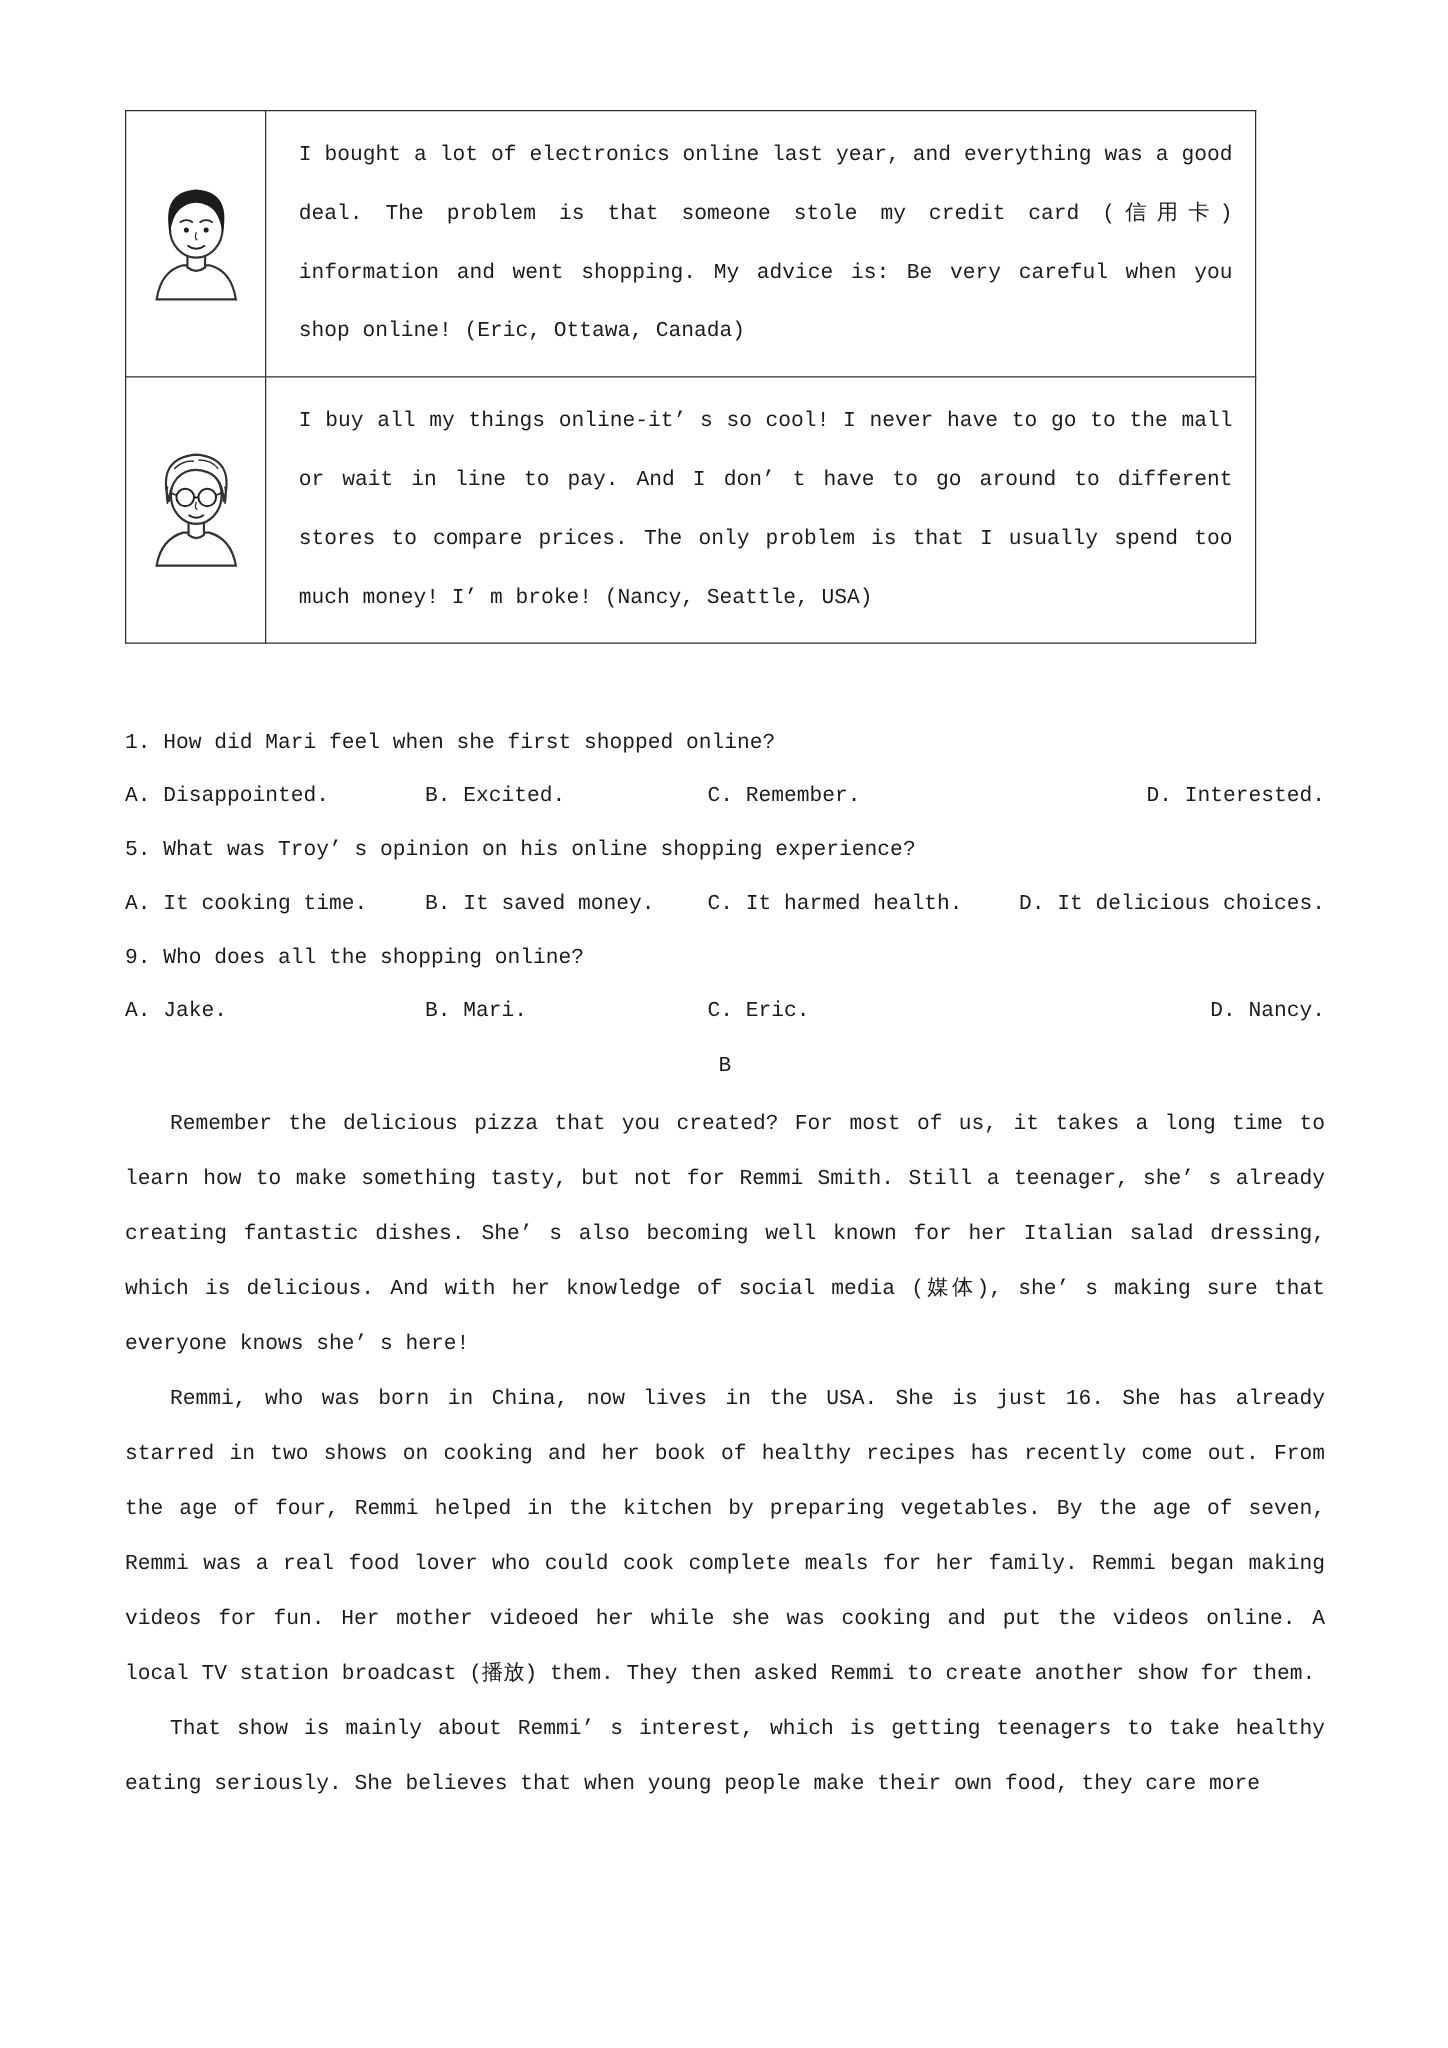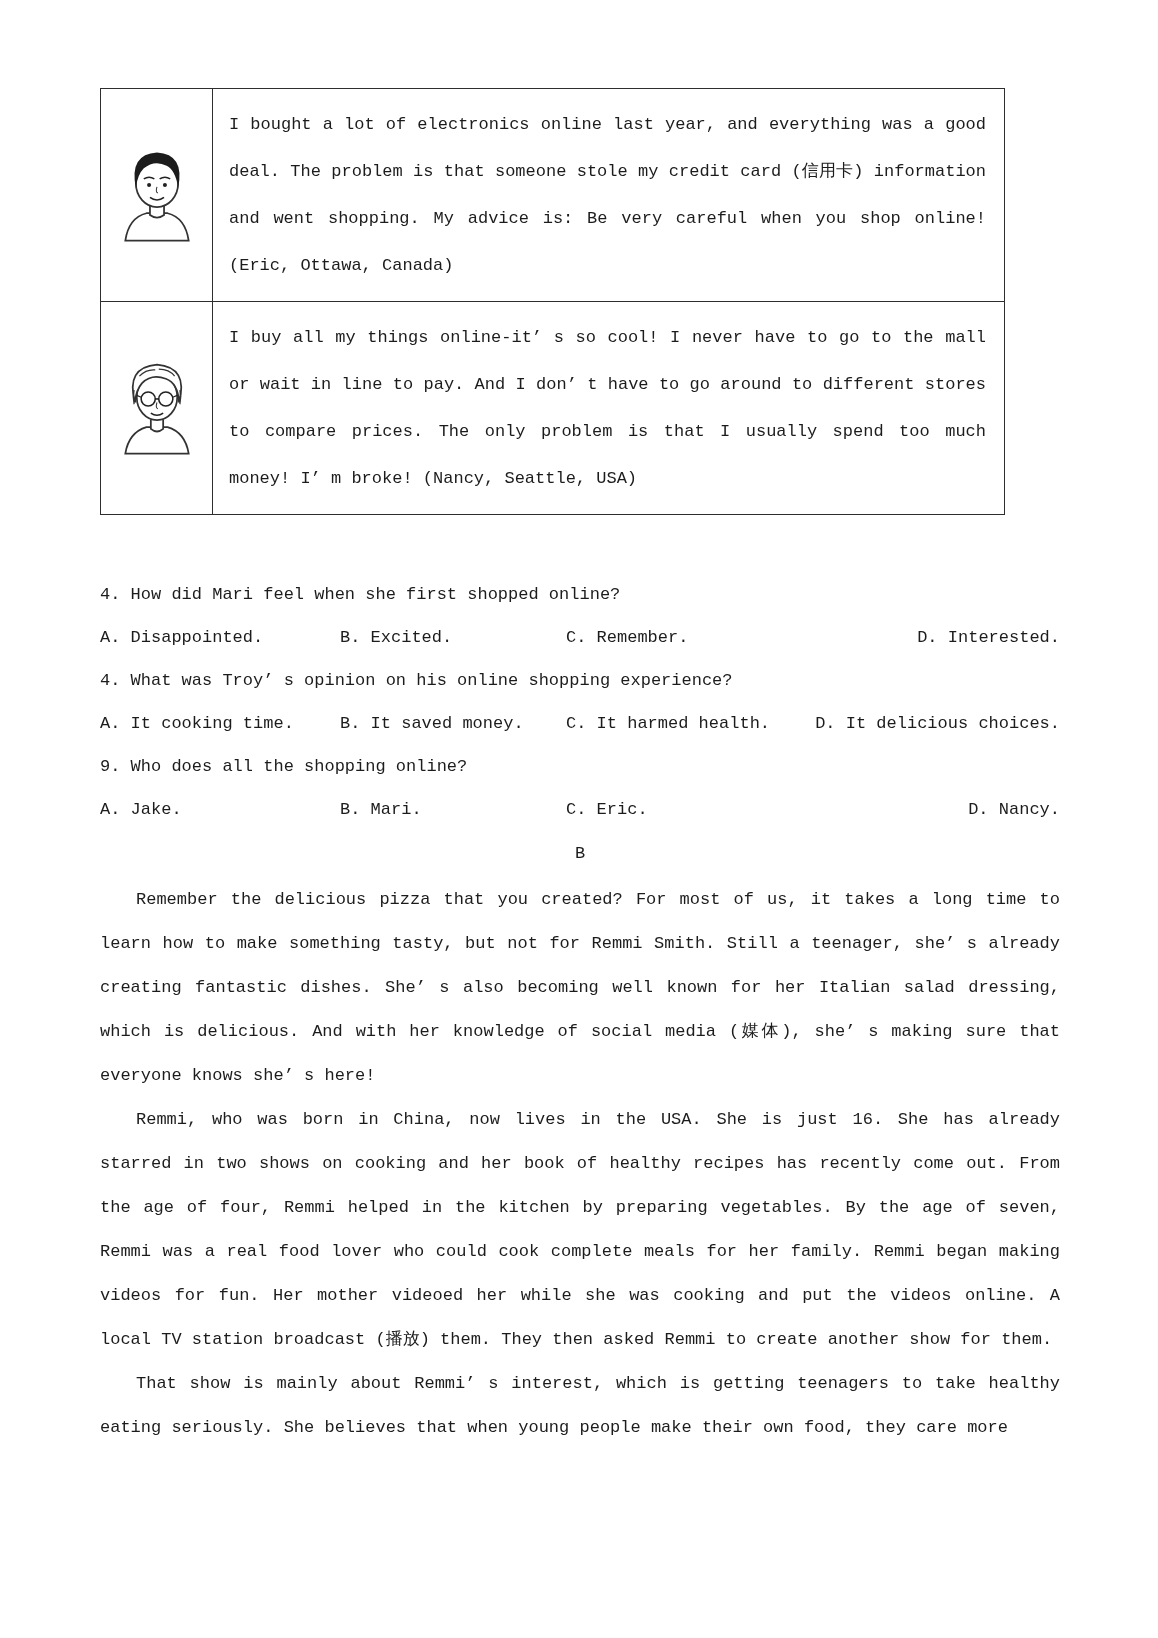--- a/index.html
+++ b/index.html
@@ -26,21 +26,21 @@
   table.quote-table td {
     border: 1.5px solid #2e2e2e;
     vertical-align: middle;
   }
   td.avatar-cell {
     width: 112px;
     text-align: center;
     padding: 6px 4px;
   }
   td.text-cell {
-    padding: 12px 18px 12px 16px;
+    padding: 12px 18px 12px 26px;
     line-height: 47px;
     text-align: justify;
   }
 
   
   .questions { margin-top: 58px; }
   .q-line { line-height: 43px; white-space: nowrap; }
   .options-row { display: flex; line-height: 43px; }
   .options-row .opt-a { width: 228px; }
   .options-row .opt-b { width: 226px; margin-left: 12px; }
@@ -108,29 +108,29 @@
             </svg>
           </span>
         </td>
         <td class="text-cell">I buy all my things online-it’ s so cool! I never have to go to the mall or wait in line to pay. And I don’ t have to go around to different stores to compare prices. The only problem is that I usually spend too much money! I’ m broke! (Nancy, Seattle, USA)</td>
       </tr>
     </tbody>
   </table>
 
   <div class="questions">
 
-    <div class="q-line">4. How did Mari feel when she first shopped online?</div>
+    <div class="q-line">1. How did Mari feel when she first shopped online?</div>
     <div class="options-row">
       <span class="opt-a">A. Disappointed.</span>
       <span class="opt-b">B. Excited.</span>
       <span class="opt-c">C. Remember.</span>
       <span class="opt-d">D. Interested.</span>
     </div>
 
-    <div class="q-line">4. What was Troy’ s opinion on his online shopping experience?</div>
+    <div class="q-line">5. What was Troy’ s opinion on his online shopping experience?</div>
     <div class="options-row">
       <span class="opt-a">A. It cooking time.</span>
       <span class="opt-b">B. It saved money.</span>
       <span class="opt-c">C. It harmed health.</span>
       <span class="opt-d">D. It delicious choices.</span>
     </div>
 
     <div class="q-line">9. Who does all the shopping online?</div>
     <div class="options-row">
       <span class="opt-a">A. Jake.</span>

